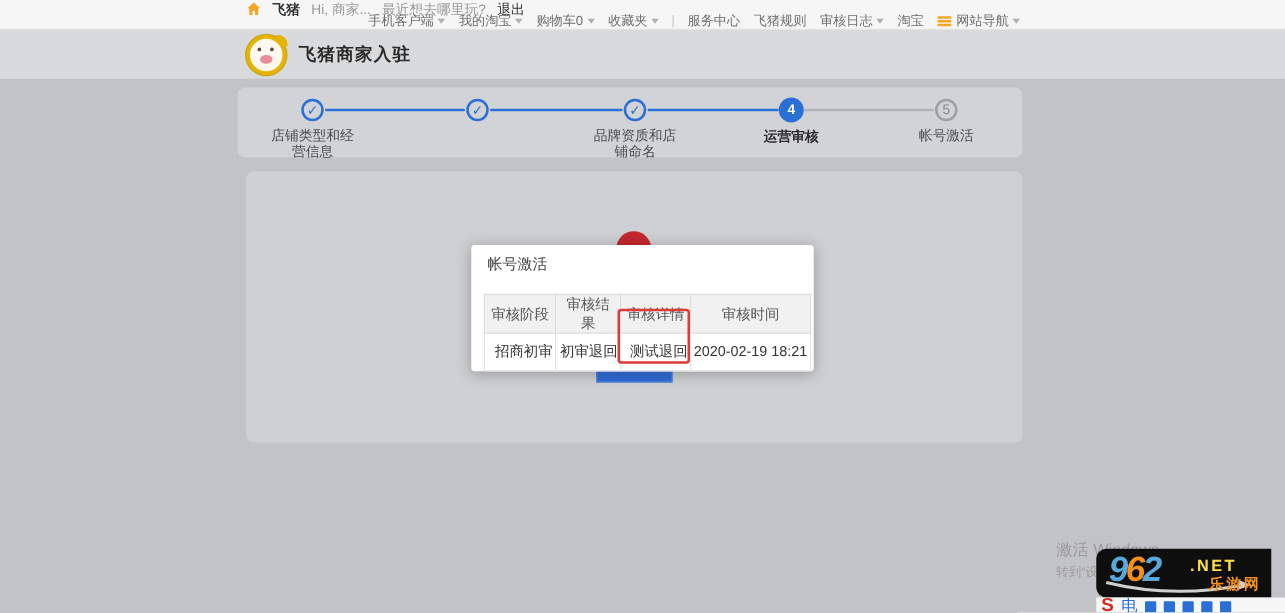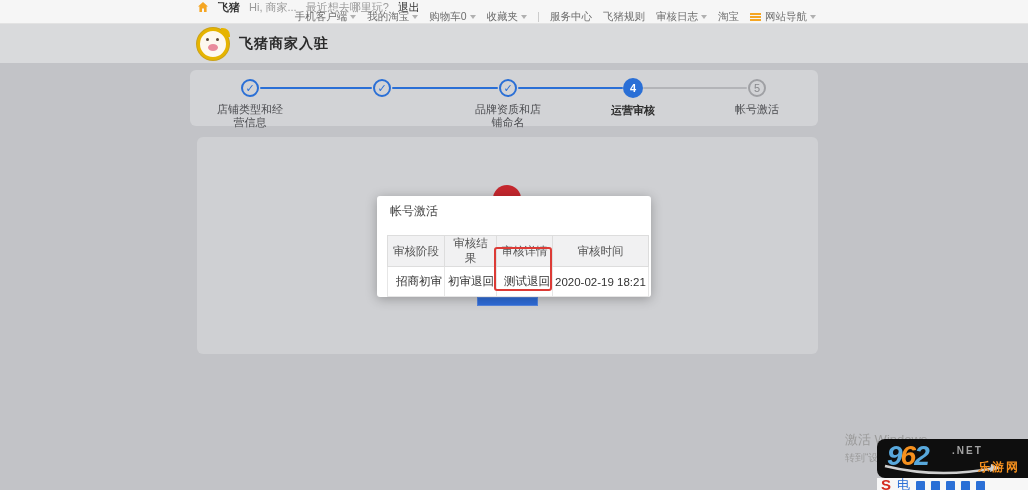--- a/index.html
+++ b/index.html
@@ -53,24 +53,24 @@
   .dialog-title{position:absolute;left:13px;top:7px;font-size:12px;color:#444;}
   .audit-table{position:absolute;left:10px;top:39px;border-collapse:collapse;table-layout:fixed;font-size:11.5px;}
   .audit-table th{background:#f1f1f2;border:1px solid #ddd;color:#555;font-weight:normal;height:22px;padding:0 4px;}
   .audit-table td{background:#fff;border:1px solid #e6e6e6;color:#333;height:29px;text-align:right;padding:0 2px;white-space:nowrap;}
   .c1{width:57px;} .c2{width:52px;} .c3{width:56px;} .c4{width:89px;}
   .highlight-box{position:absolute;left:494px;top:247px;width:58px;height:44px;border:2px solid #dc3b36;border-radius:3px;box-sizing:border-box;z-index:30;}
 
   
   .act-line1{position:absolute;left:845px;top:431px;font-size:13px;color:#9b9b9b;z-index:15;}
   .act-line2{position:absolute;left:845px;top:451px;font-size:10px;color:#9b9b9b;z-index:15;}
-  .sitelogo{position:absolute;left:877px;top:439px;width:151px;height:39px;background:#0e0e0e;border-radius:8px 0 0 8px;z-index:20;overflow:hidden;}
+  .sitelogo{position:absolute;left:877px;top:439px;width:140px;height:39px;background:#0e0e0e;border-radius:8px 0 0 8px;z-index:20;overflow:hidden;}
   .sitelogo .digits{position:absolute;left:10px;top:1px;font-size:28px;font-weight:bold;font-style:italic;letter-spacing:-2px;}
   .sitelogo .d-blue{color:#58a8dc;} .sitelogo .d-orange{color:#f5901e;}
-  .sitelogo .net{position:absolute;left:75px;top:6px;font-size:10px;font-weight:bold;color:#a3a3a3;letter-spacing:2px;}
+  .sitelogo .net{position:absolute;left:75px;top:6px;font-size:13px;font-weight:bold;color:#fde047;letter-spacing:2px;}
   .sitelogo .cn{position:absolute;right:8px;bottom:2px;font-size:12px;font-weight:bold;color:#f5901e;letter-spacing:2px;}
   .sitelogo svg{position:absolute;left:6px;bottom:1px;}
   .bottom-strip{position:absolute;left:877px;top:478px;width:151px;height:12px;background:#f7f7f7;overflow:hidden;z-index:20;display:flex;align-items:flex-start;gap:6px;padding-left:4px;}
   .bottom-strip .rg{color:#d42a1e;font-size:15px;font-weight:bold;line-height:14px;}
   .bottom-strip .bg1{color:#2a6fd6;font-size:13px;line-height:14px;}
   .bottom-strip .blk{width:9px;height:10px;background:#2a6fd6;margin-top:3px;border-radius:1px;}
 </style>
 </head>
 <body>
 

